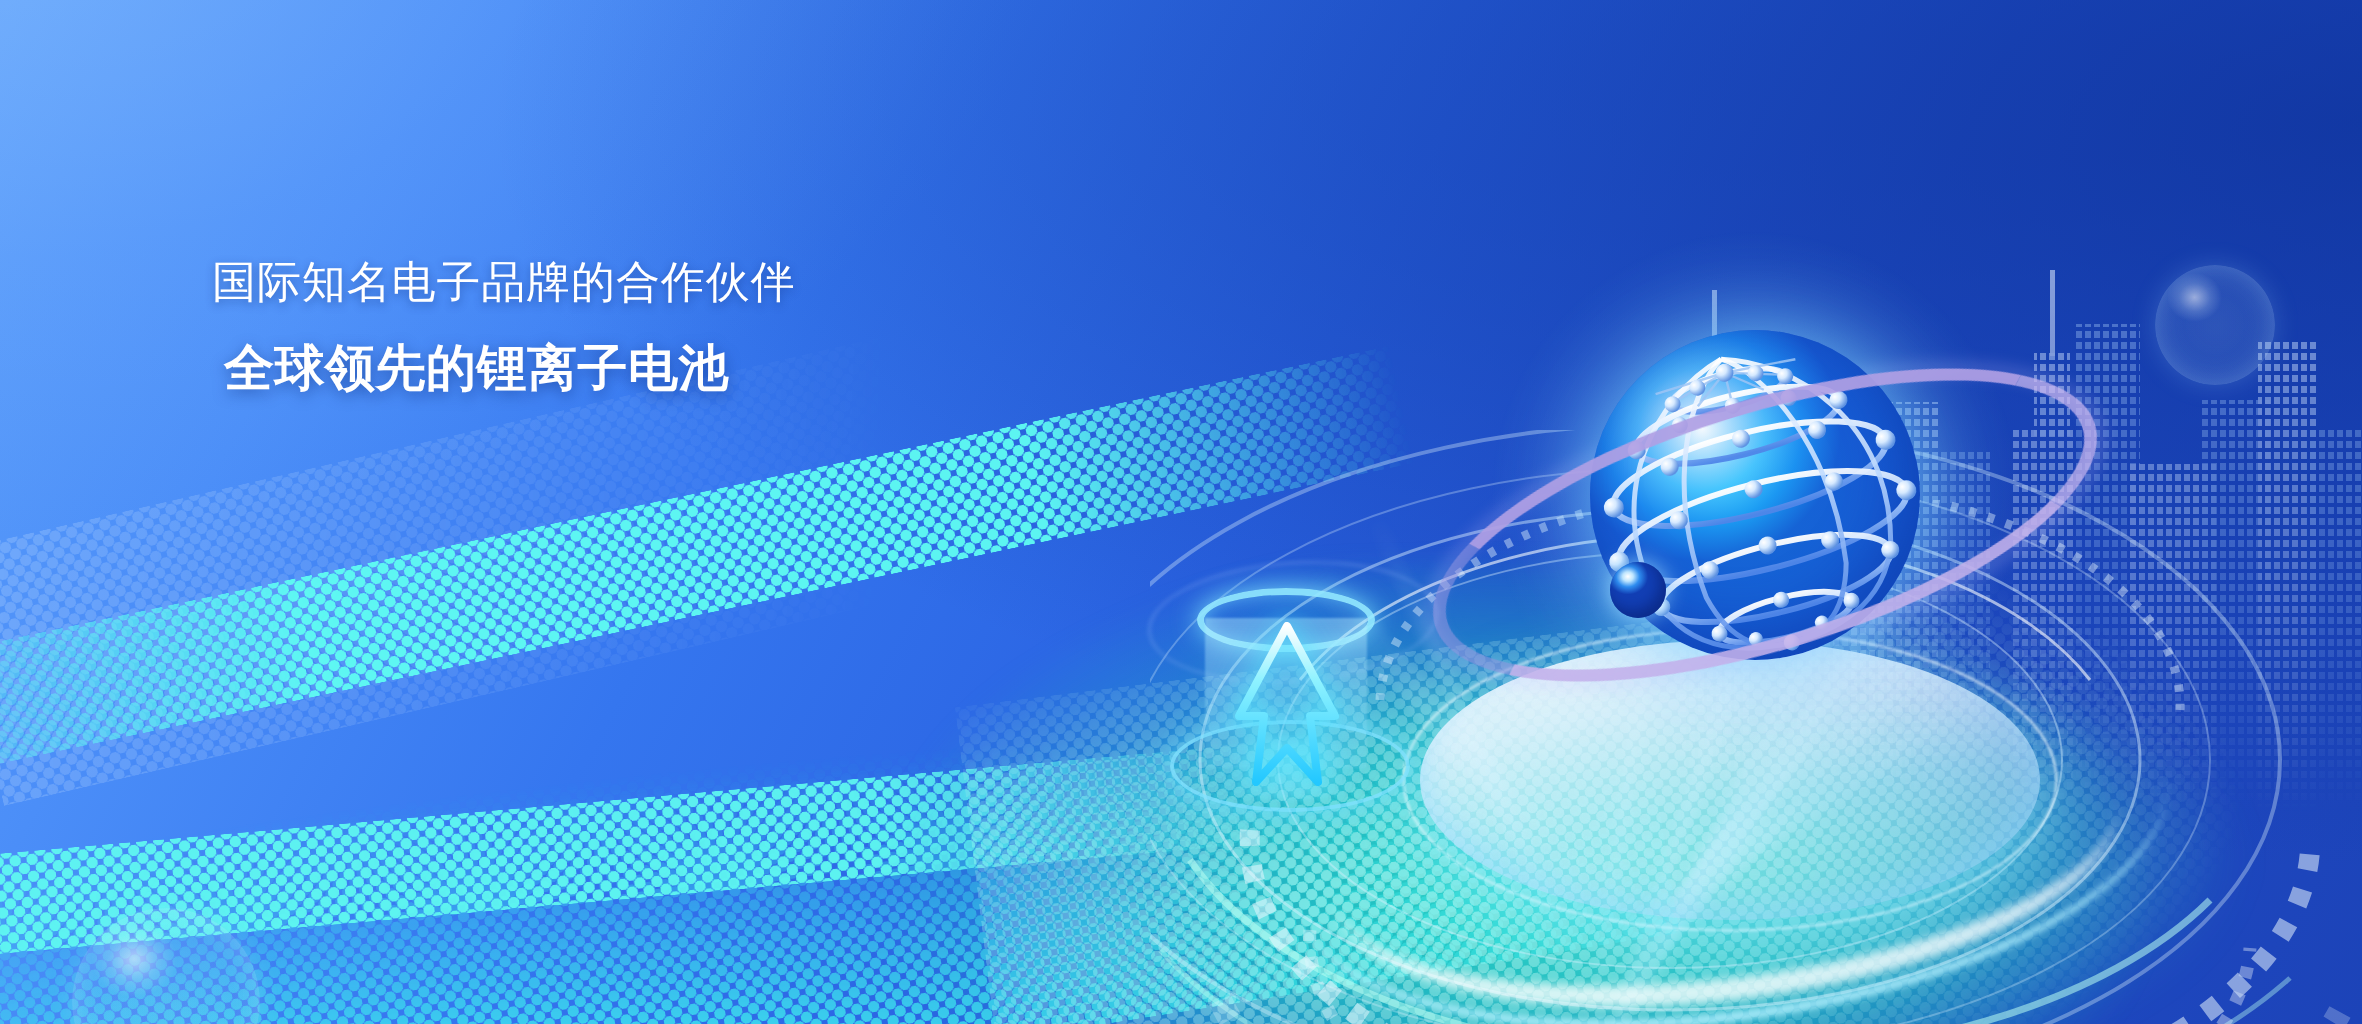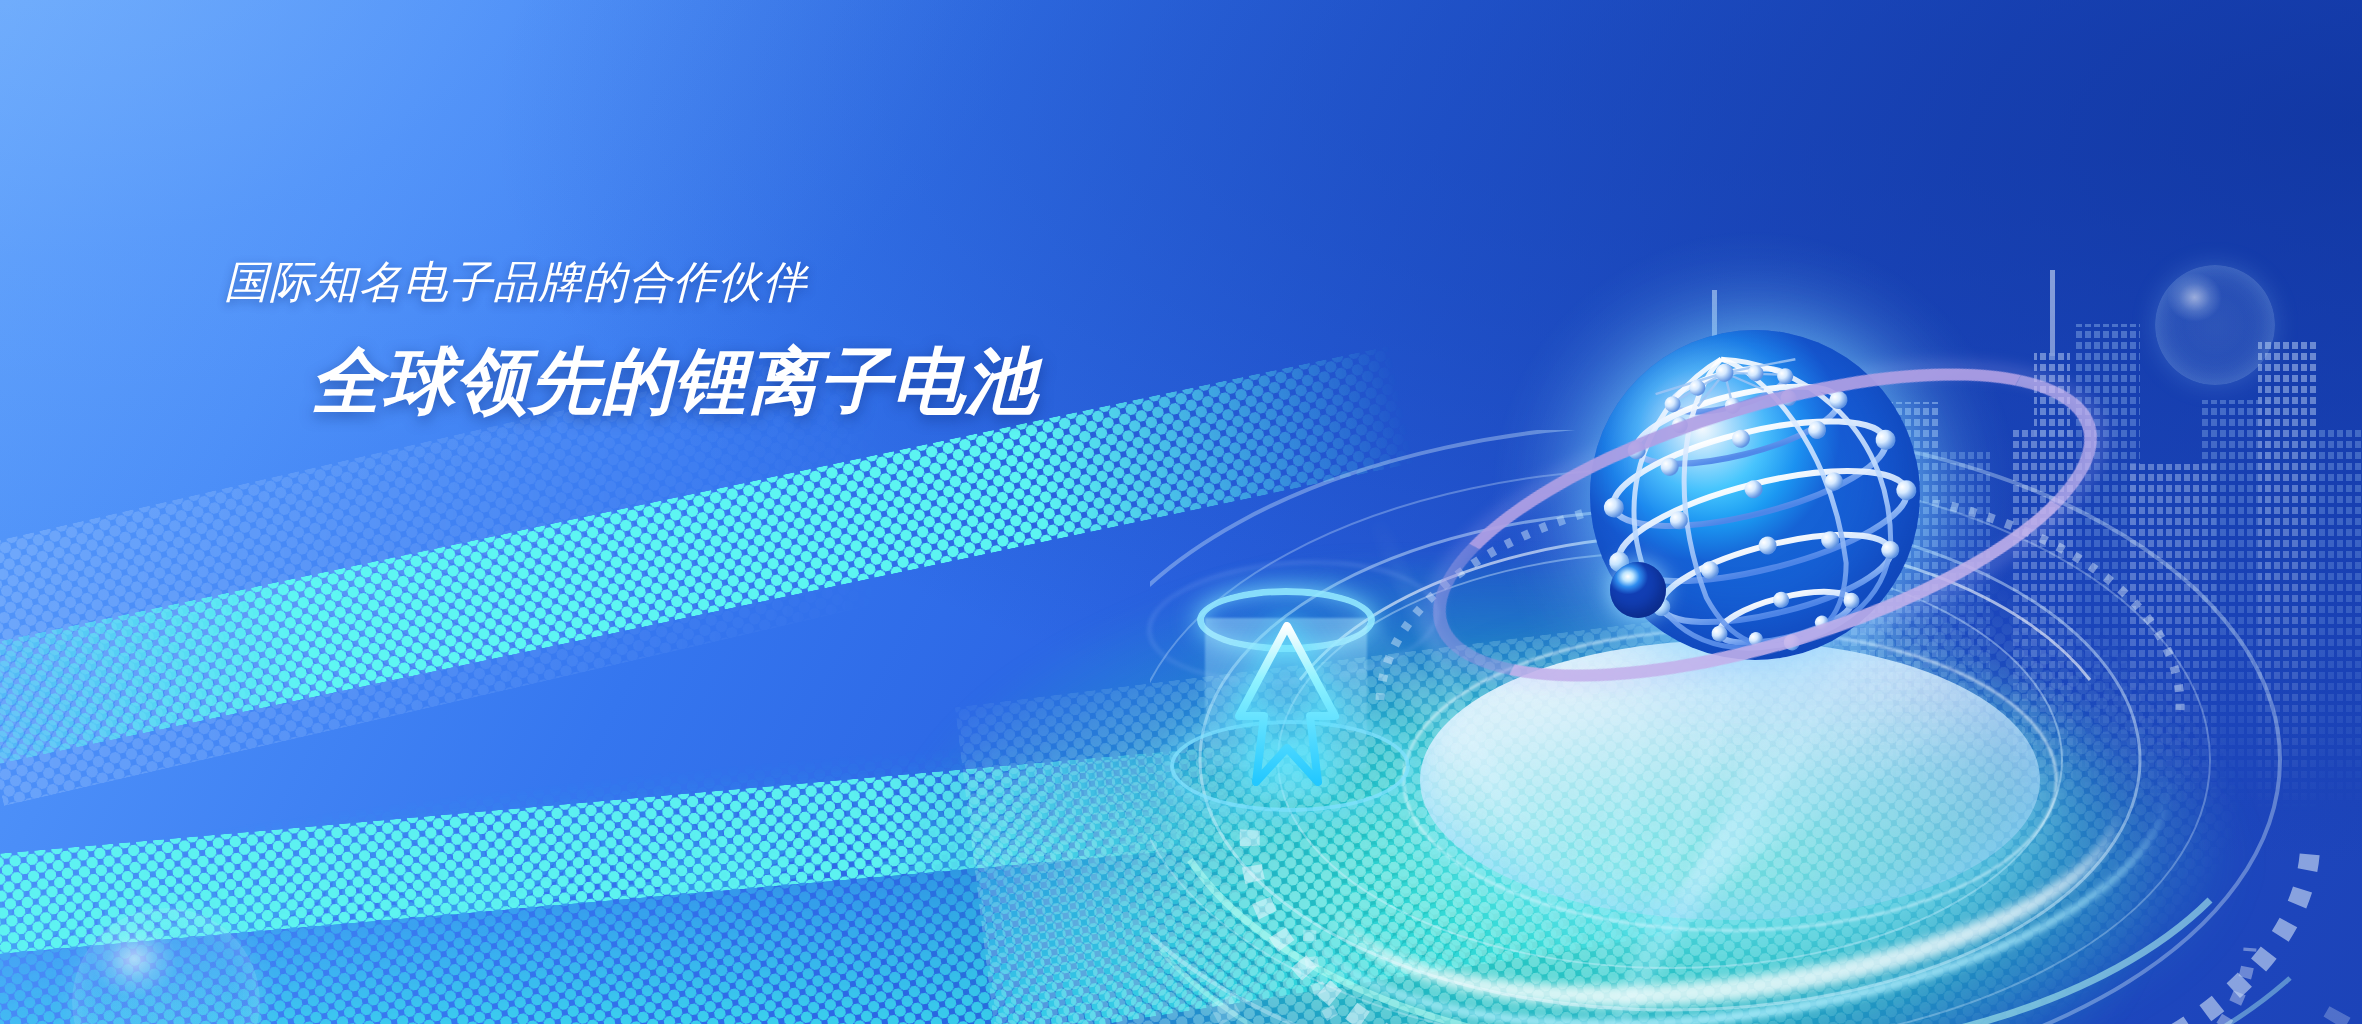--- a/index.html
+++ b/index.html
@@ -281,44 +281,42 @@
   .arcs{position:absolute; left:1150px; top:430px; width:1250px; height:700px; pointer-events:none;}
   .arcs svg{display:block;}
 
   
   .tickarcs{position:absolute; left:1180px; top:500px; width:1200px; height:620px; pointer-events:none; opacity:.85;}
   .tickarcs svg{display:block;}
 
   
   .copy{
     position:absolute;
-    left:224px; top:258px;
+    left:212px; top:258px;
     width:900px;
     user-select:none;
-    font-style:italic;
   }
   .subtitle{
     font-size:44px;
     line-height:1.1;
     font-weight:400;
     letter-spacing:.02em;
     color:#ffffff;
     text-shadow:0 3px 10px rgba(10,40,120,.45);
     margin:0 0 34px 0;
     white-space:nowrap;
   }
   .headline{
-    font-size:72px;
+    font-size:50px;
     line-height:1.14;
     font-weight:700;
     letter-spacing:.01em;
     color:#ffffff;
     text-shadow:0 4px 14px rgba(10,40,120,.5);
-    margin:4px;
-    text-align:center;
+    margin:12px;
   }
   .headline span{display:block;white-space:nowrap;}
 </style>
 </head>
 <body>
 
 <div class="banner">
 
   <div class="bg-topleft-light"></div>
   <div class="bg-right-deep"></div>

